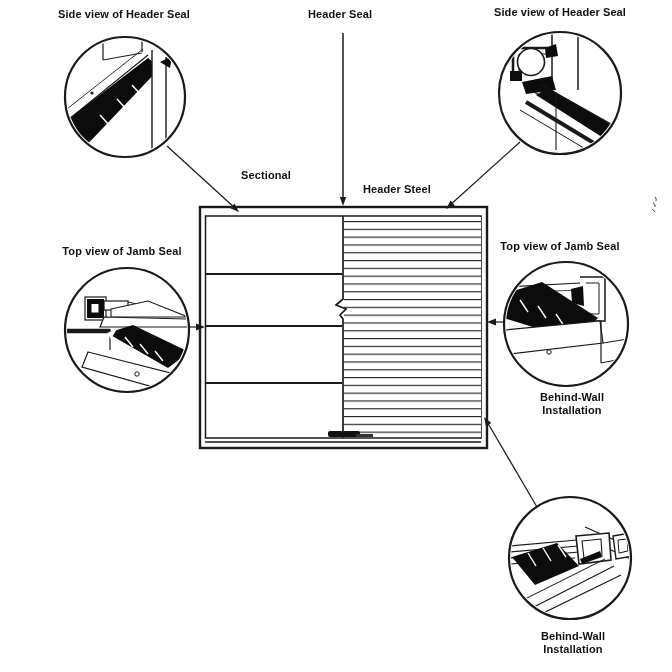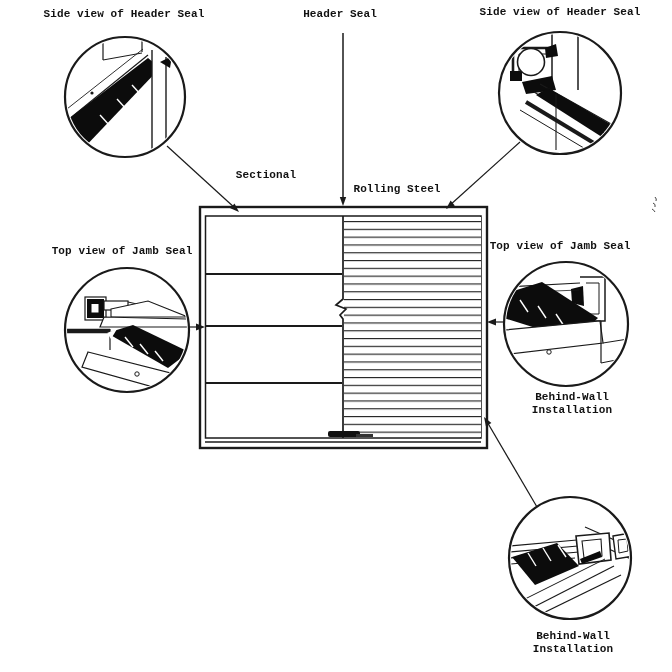--- a/index.html
+++ b/index.html
@@ -1,20 +1,20 @@
 <!DOCTYPE html>
 <html><head>
 <meta charset="utf-8">
 <style>
   html,body{margin:0;padding:0;background:#ffffff;}
   .stage{
     position:relative;
     width:672px;height:672px;
     background:#ffffff;
-    font-family:Liberation Mono, monospace;
+    font-family:Liberation Sans, sans-serif;
     overflow:hidden;
   }
   .label{
     position:absolute;
     font-weight:bold;
     font-size:11px;
     line-height:13px;
     color:#111111;
     text-align:center;
     white-space:pre-line;
@@ -221,21 +221,21 @@
   </svg>
 
   <div class="label" style="left:39px; top:8px; width:170px;">Side view of Header Seal</div>
 
   <div class="label" style="left:290px; top:8px; width:100px;">Header Seal</div>
 
   <div class="label" style="left:475px; top:6px; width:170px;">Side view of Header Seal</div>
 
   <div class="label" style="left:226px; top:169px; width:80px;">Sectional</div>
 
-  <div class="label" style="left:347px; top:183px; width:100px;">Rolling Steel</div>
+  <div class="label" style="left:347px; top:183px; width:100px;">Header Steel</div>
 
   <div class="label" style="left:42px; top:245px; width:160px;">Top view of Jamb Seal</div>
 
   <div class="label" style="left:480px; top:240px; width:160px;">Top view of Jamb Seal</div>
 
   <div class="label" style="left:512px; top:391px; width:120px;">Behind-Wall
 Installation</div>
 
 
   <div class="label" style="left:513px; top:630px; width:120px;">Behind-Wall

